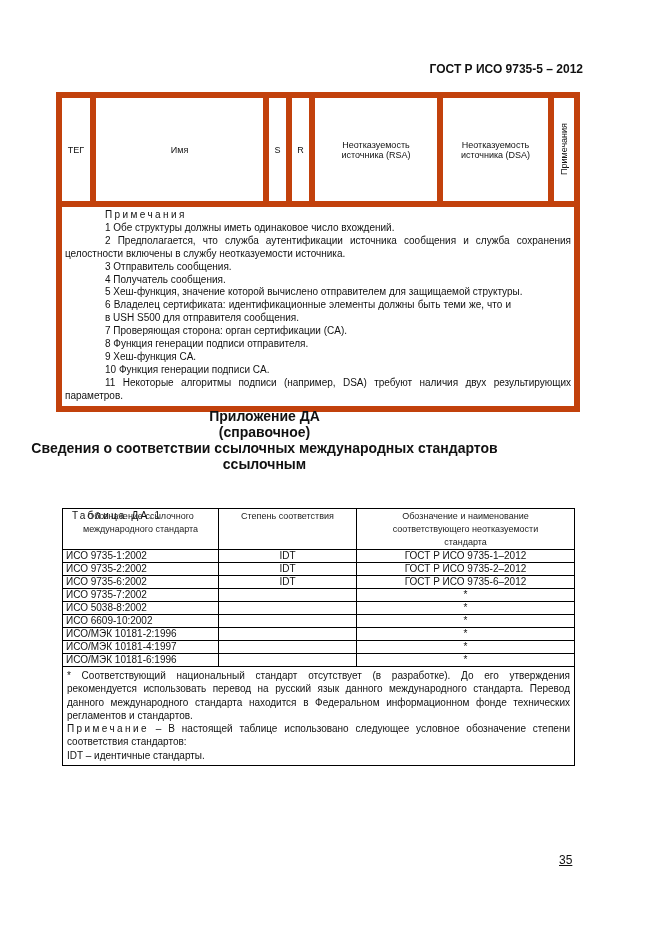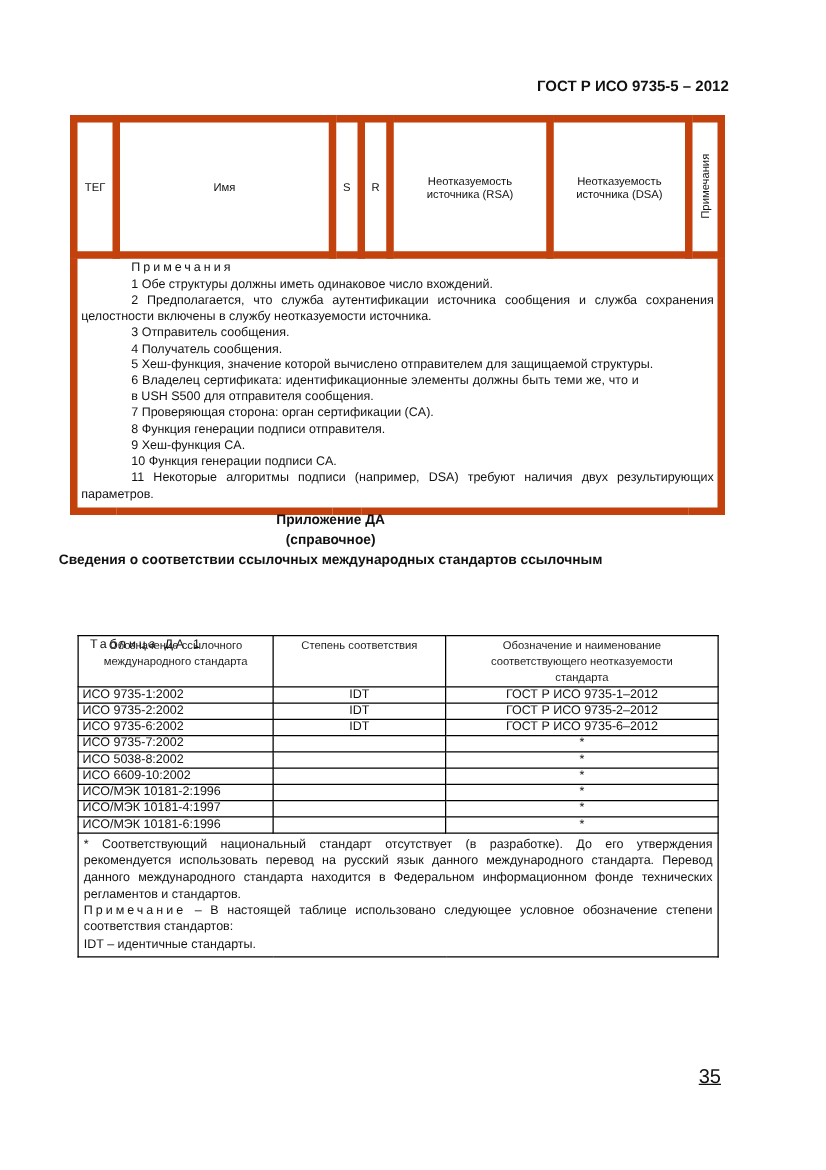--- a/index.html
+++ b/index.html
@@ -1,30 +1,30 @@
 <!DOCTYPE html>
 <html><head>
 <meta charset="utf-8">
 <style>
   html, body { margin:0; padding:0; background:#ffffff; }
   body { width:661px; height:936px; position:relative; overflow:hidden;
          font-family:"Liberation Sans", "DejaVu Sans", sans-serif; color:#111; }
   .doc-header { position:absolute; top:62px; right:78px; font-weight:bold; font-size:12px; }
-  .page-number { position:absolute; top:853px; left:559px; font-size:16px;text-decoration:underline; }
+  .page-number { position:absolute; top:853px; left:559px; font-size:12px;text-decoration:underline; }
 
   
   .t1 { position:absolute; left:56px; top:92px; width:518px; border-collapse:collapse; table-layout:fixed; }
   .t1 td { border:6px solid #c2410c; font-size:9px; text-align:center; vertical-align:middle; padding:0; }
   .t1 .hdr td { height:103px; }
   .t1 .vert { writing-mode:vertical-rl; transform:rotate(180deg); white-space:nowrap; display:inline-block; }
   .t1 .notes { text-align:justify; font-size:10px; line-height:12.9px; padding:2px 3px 3px 3px; vertical-align:top; }
   .notes p { margin:0; text-indent:40px; text-align:justify; }
   .spaced { letter-spacing:2.4px; }
 
-  .annex { position:absolute; left:0; width:529px; top:408px; text-align:center; font-weight:bold; font-size:11px; line-height:16px; }
+  .annex { position:absolute; left:0; width:529px; top:408px; text-align:center; font-weight:bold; font-size:14px; line-height:16px; }
   .table-caption { position:absolute; left:72px; top:482px; font-size:10px; letter-spacing:2.2px;margin-top:28px; }
 
   
   .t2 { position:absolute; left:62px; top:508px; width:512px; border-collapse:collapse; table-layout:fixed; }
   .t2 td { border:1.5px solid #000; font-size:10px; padding:0 3px; line-height:12px; height:12px; }
   .t2 .h td { font-size:9px; color:#222; text-align:center; vertical-align:top; height:36px; line-height:13px; padding-top:1px; }
   .t2 td.c { text-align:center; }
   .t2 .fn td { text-align:justify; font-size:10px; line-height:13.3px; padding:2px 4px 3px 4px; height:auto; }
   .fn p { margin:0; text-align:justify; }
 </style>

